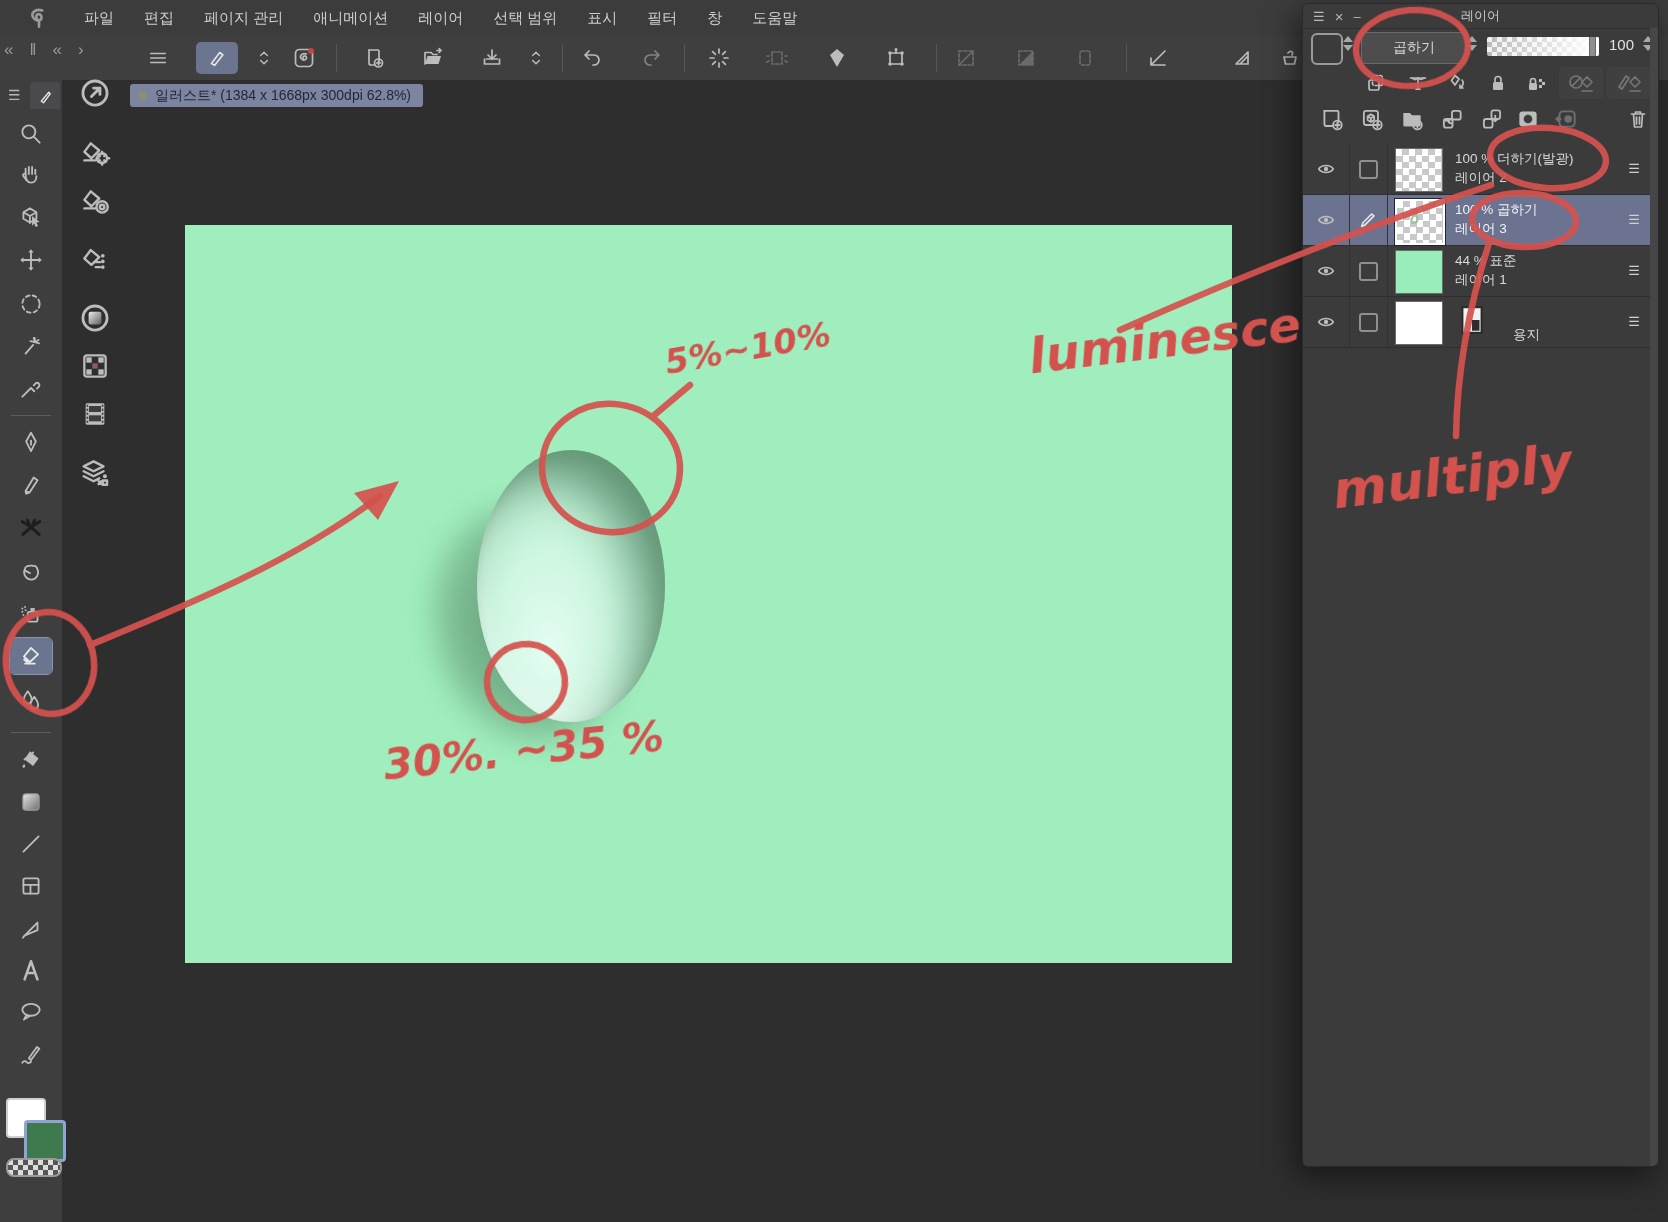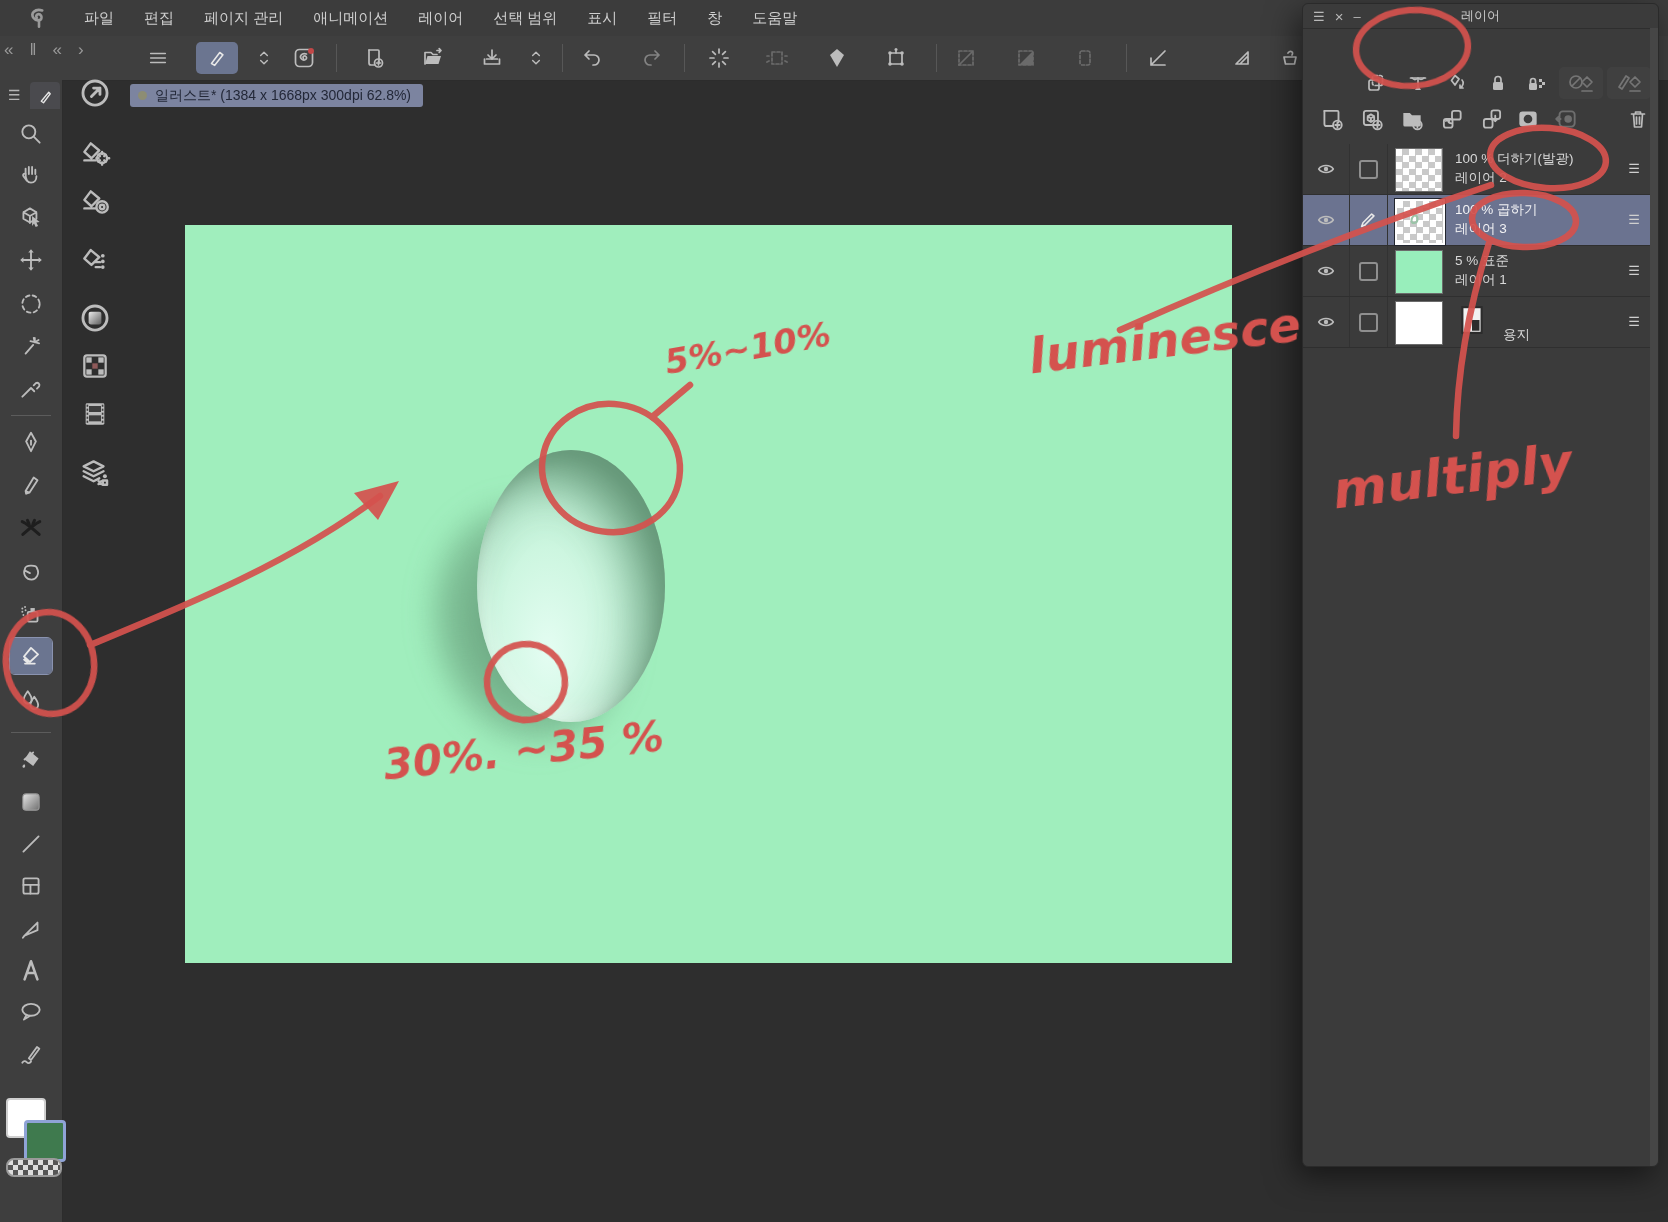--- a/index.html
+++ b/index.html
@@ -518,20 +518,43 @@
   </div>
 
   <div class="panel">
     <div class="p-title">
       <span class="glyph">☰</span>
       <span class="glyph" style="font-size:15px">×</span>
       <span class="glyph">–</span>
       <span class="name">레이어</span>
     </div>
 
+    <div class="p-controls">
+      <span class="sqbtn"></span>
+      <span class="mini-chev" style="left:40px;top:6px">
+          <i class="up"></i>
+          <i class="dn"></i>
+        </span>
+      <div class="blenddd">
+        <span>곱하기</span>
+      </div>
+      <span class="mini-chev" style="left:164px;top:6px">
+          <i class="up"></i>
+          <i class="dn"></i>
+        </span>
+      <div class="opslider">
+        <span class="fade"></span>
+        <span class="handle"></span>
+      </div>
+      <span class="opval">100</span>
+      <span class="mini-chev" style="left:340px;top:6px">
+          <i class="up"></i>
+          <i class="dn"></i>
+        </span>
+    </div>
 
     <div class="picon" style="left:56px;top:64px">
         <svg width="24" height="24" viewBox="0 0 24 24">
           <rect class="ic" x="8.5" y="4.5" width="10" height="10" rx="2" stroke-dasharray="3 2"></rect>
           <rect class="ic" x="5" y="9" width="10" height="10" rx="2"></rect>
         </svg>
       </div>
     <div class="picon" style="left:98px;top:64px">
         <svg width="24" height="24" viewBox="0 0 24 24">
           <path class="ic" d="M4.5 7 h15 M12 7 v9"></path>
@@ -676,21 +699,21 @@
         <span class="eyec">
           <svg width="22" height="22" viewBox="0 0 24 24">
               <path class="ic" d="M4 12 c3.5-5 12.5-5 16 0 c-3.5 5-12.5 5-16 0 Z"></path>
               <circle class="fillg" cx="12" cy="12" r="2.4"></circle>
             </svg>
         </span>
         <span class="ckc">
             <span class="ckbox"></span>
           </span>
         <span class="thumb green"></span>
-        <span class="lab1">5 % 표준</span>
+        <span class="lab1">44 % 표준</span>
         <span class="lab2">레이어 1</span>
         <span class="rmenu">☰</span>
       </div>
 
       <div class="lrow">
         <span class="eyec">
           <svg width="22" height="22" viewBox="0 0 24 24">
               <path class="ic" d="M4 12 c3.5-5 12.5-5 16 0 c-3.5 5-12.5 5-16 0 Z"></path>
               <circle class="fillg" cx="12" cy="12" r="2.4"></circle>
             </svg>
@@ -698,21 +721,21 @@
         <span class="ckc">
             <span class="ckbox"></span>
           </span>
         <span class="thumb white"></span>
         <span class="paper-ic">
           <svg width="26" height="30" viewBox="0 0 24 28">
               <rect x="3" y="2" width="18" height="24" fill="#f2f2f2" stroke="#2c2c2c" stroke-width="2"></rect>
               <path d="M12 14 h7 v10 h-7 Z" fill="#2c2c2c"></path>
             </svg>
         </span>
-        <span class="lab2" style="top:29px;left:200px">용지</span>
+        <span class="lab2" style="top:29px;left:210px">용지</span>
         <span class="rmenu">☰</span>
       </div>
 
     </div>
     <div class="scrollstrip"></div>
   </div>
 
   <svg class="ann" viewBox="0 0 1668 1222">
     <g stroke="#d4524e" stroke-width="6.5" fill="none" stroke-linecap="round" opacity="0.93">
       <ellipse cx="50" cy="663" rx="44" ry="51" transform="rotate(-8 50 663)"></ellipse>

